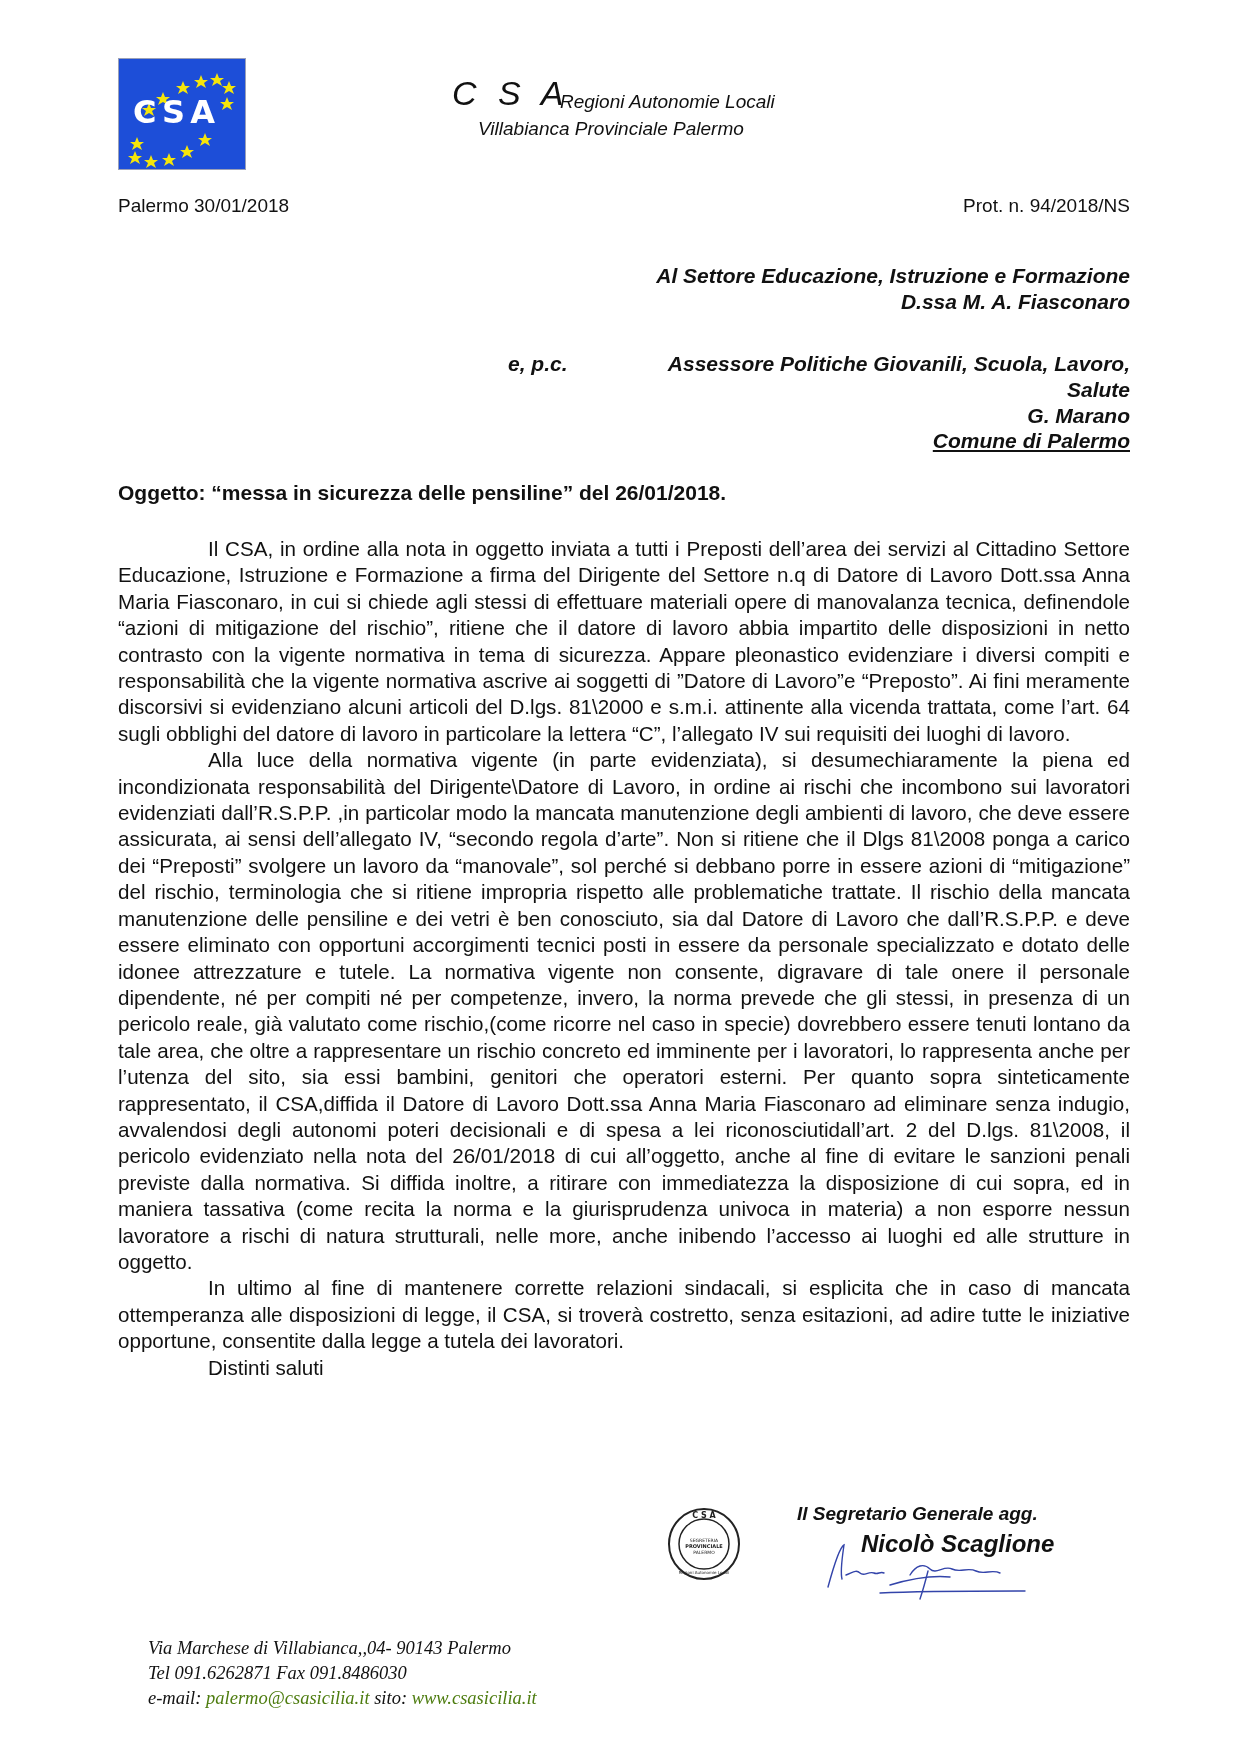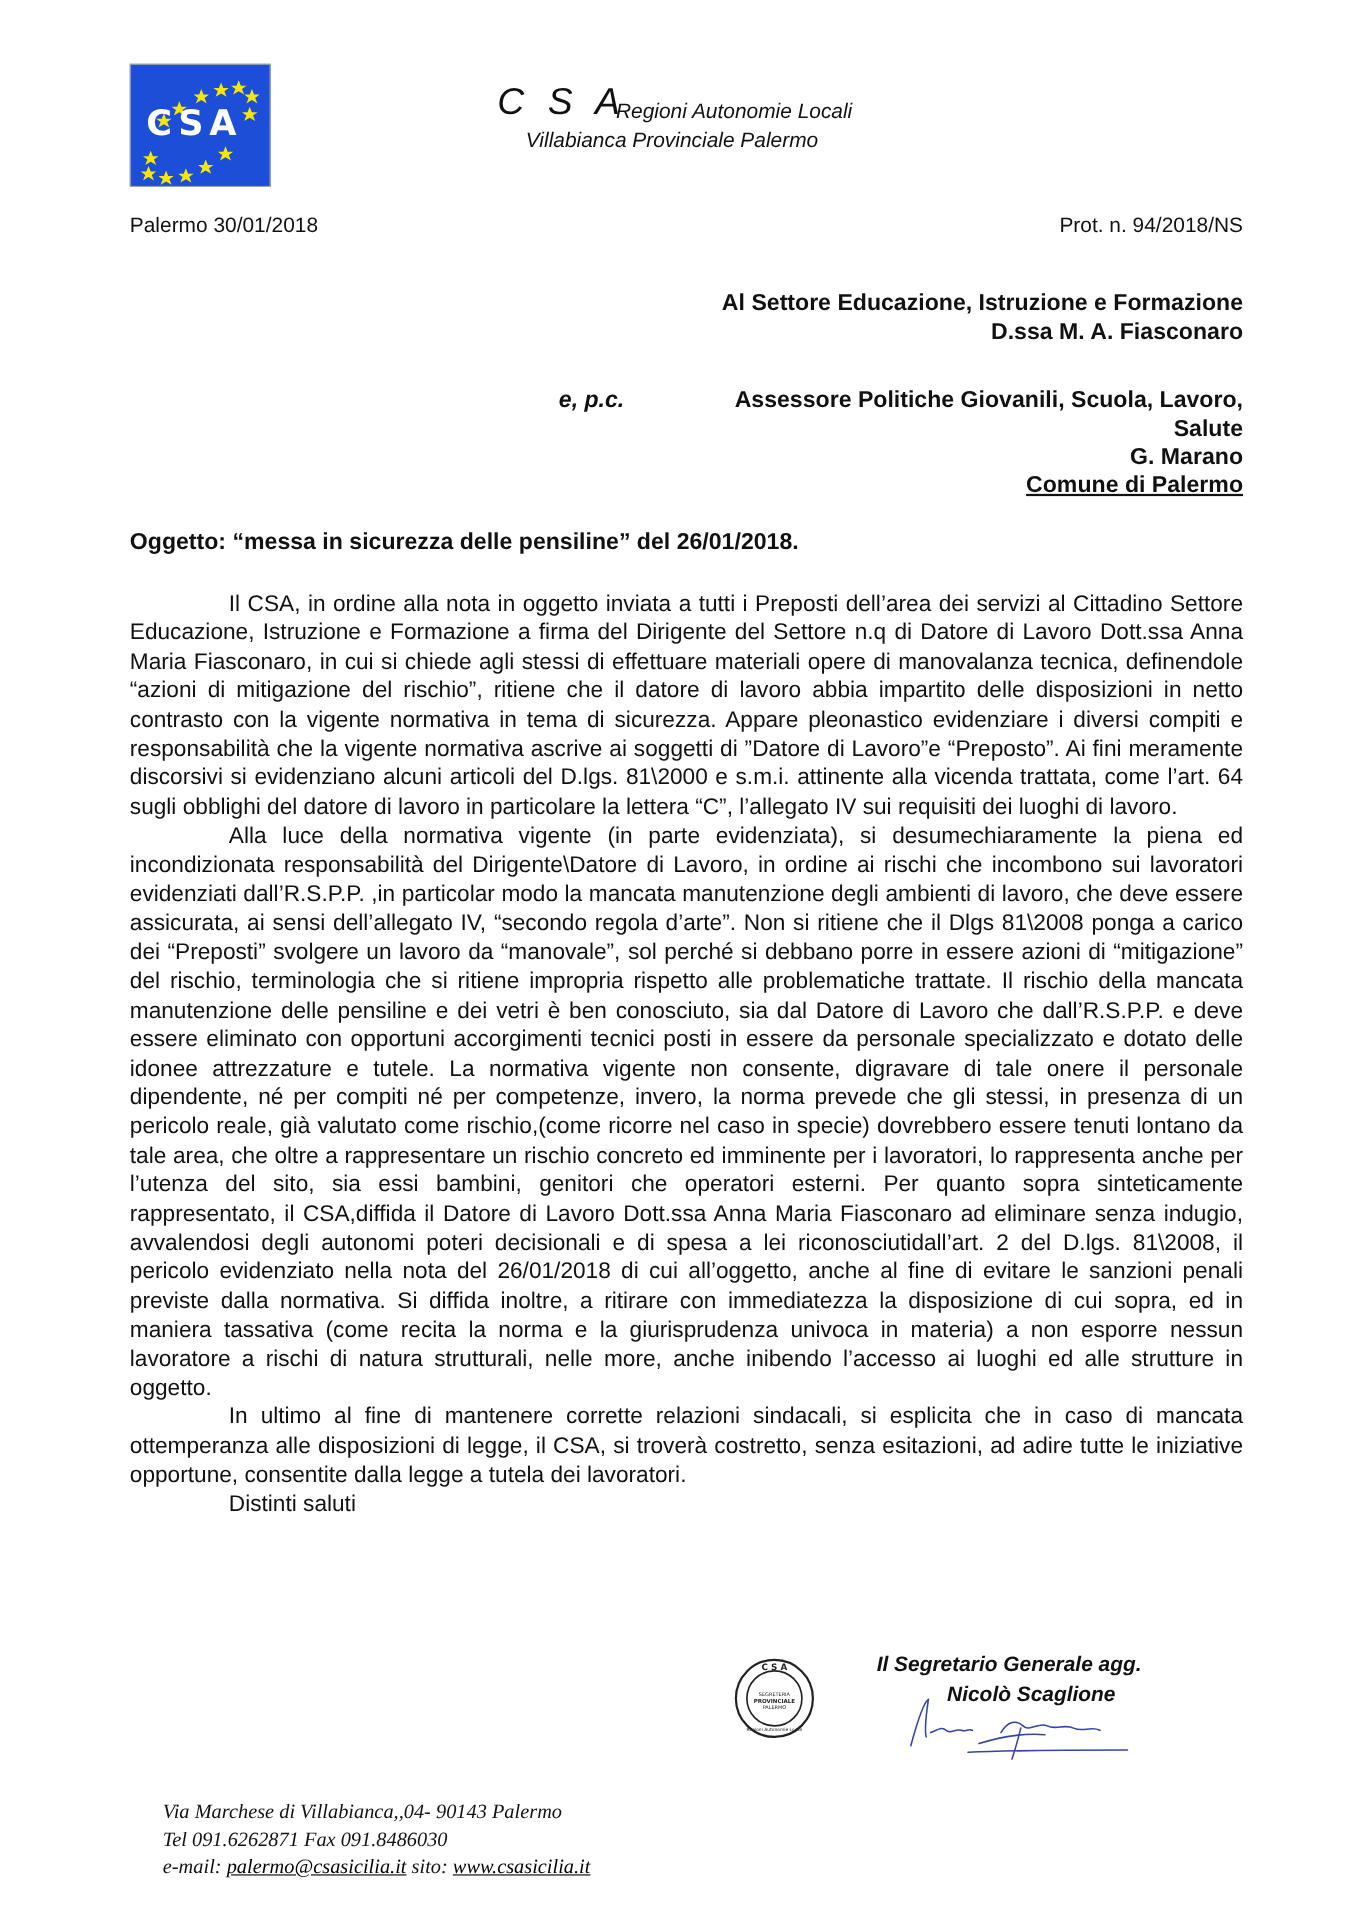--- a/index.html
+++ b/index.html
@@ -14,37 +14,37 @@
   .logo svg { position: absolute; left: 0; top: 0; }
 
   
   .hdr-csa { left: 452px; top: 74px; font-size: 34px; font-style: italic; letter-spacing: 6px; }
   .hdr-sub1 { left: 560px; top: 91px; font-size: 19px; font-style: italic; }
   .hdr-sub2 { left: 478px; top: 118px; font-size: 19px; font-style: italic; }
 
   .date { left: 118px; top: 195px; font-size: 19px; }
   .prot { right: 110px; top: 195px; font-size: 19px; }
 
-  .recipient { right: 110px; font-size: 21px; font-weight: bold; text-align: right; white-space: nowrap; }
+  .recipient { right: 110px; font-size: 21px; font-weight: bold; font-style: italic; text-align: right; white-space: nowrap; }
   .cc-label { left: 508px; top: 352px; font-size: 21px; font-weight: bold; font-style: italic; }
   .underline { text-decoration: underline; }
 
   .subject { left: 118px; top: 481px; font-size: 21px; font-weight: bold; }
 
   .body-text { left: 118px; top: 536px; width: 1012px; font-size: 20.6px; line-height: 26.4px; text-align: justify; }
   .body-text p { margin: 0; text-indent: 90px; }
   .body-text p.closing { margin-top: 0; }
 
   .sign-title { left: 797px; top: 1503px; font-size: 19px; font-weight: bold; font-style: italic; }
-  .sign-name { left: 861px; top: 1530px; font-size: 19px; font-weight: bold; font-style: italic; }
+  .sign-name { left: 861px; top: 1530px; font-size: 24px; font-weight: bold; font-style: italic; }
   .signature { left: 820px; top: 1535px; }
   .stamp { left: 666px; top: 1506px; }
 
   .footer { left: 148px; top: 1636px; font-size: 18.5px; font-style: italic; line-height: 25px; }
-  .footer a { color: #000000; text-decoration: underline; }
+  .footer a { color: #4d7c0f; }
 </style>
 </head>
 <body>
 
 <div class="abs logo">
   <svg width="128" height="112" viewBox="0 0 128 112">
     <g fill="#f5e50a">
       <polygon points="30,44 32,49 37,49 33,52 35,57 30,54 25,57 27,52 23,49 28,49"></polygon>
       <polygon points="44,33 46,38 51,38 47,41 49,46 44,43 39,46 41,41 37,38 42,38"></polygon>
       <polygon points="64,22 66,27 71,27 67,30 69,35 64,32 59,35 61,30 57,27 62,27"></polygon>

